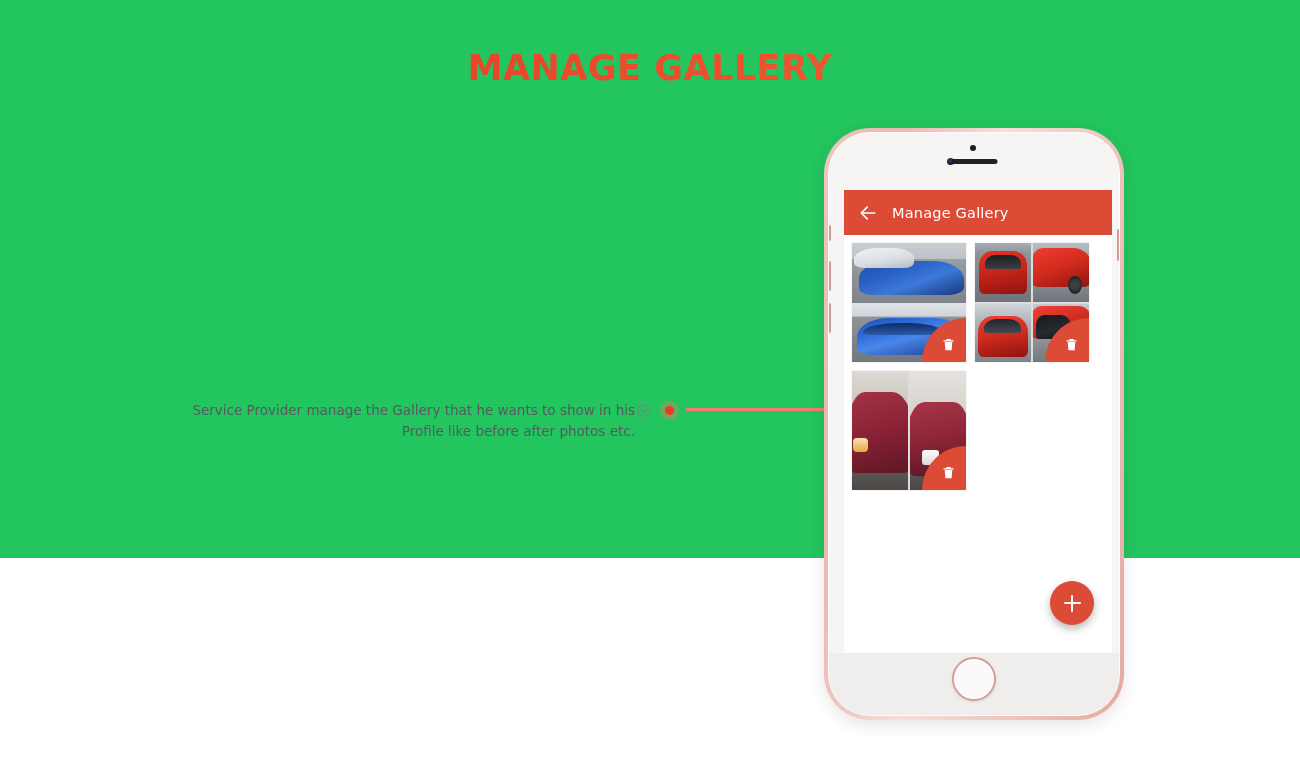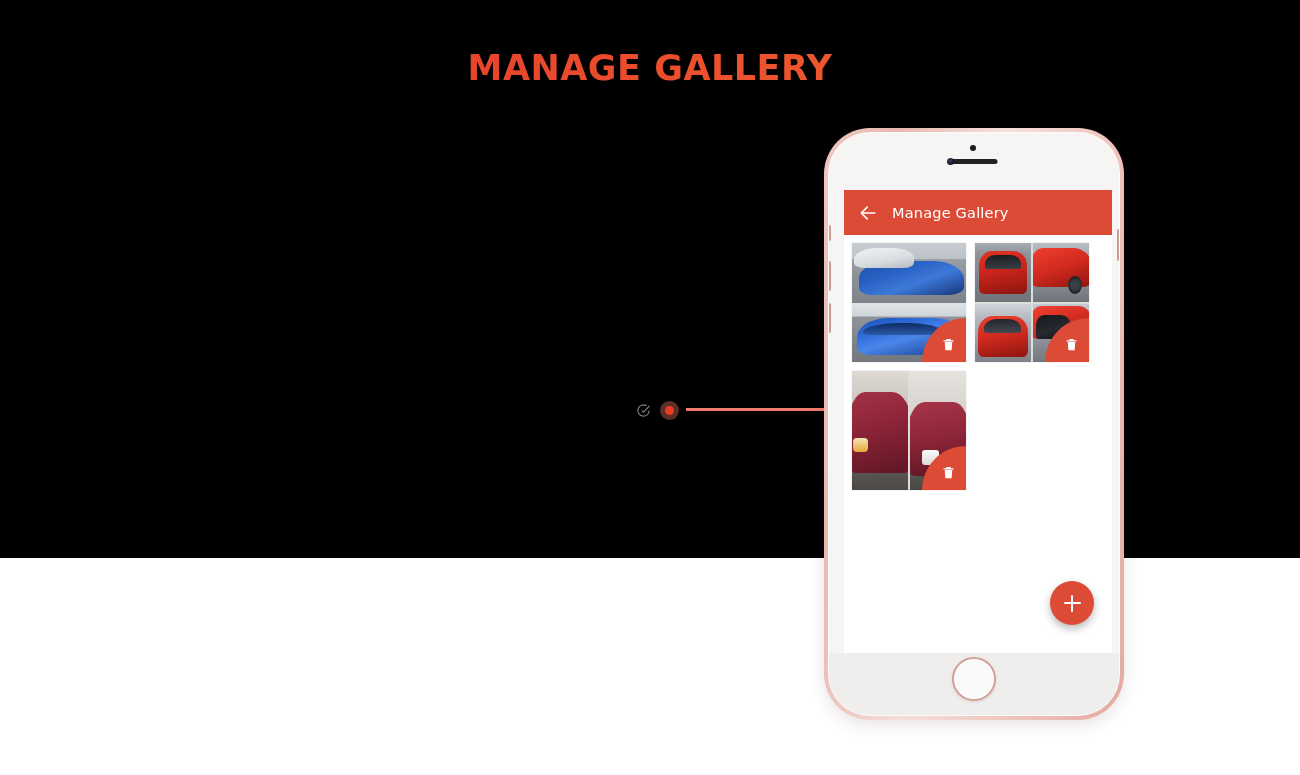--- a/index.html
+++ b/index.html
@@ -2,21 +2,21 @@
 <html><head>
 <meta charset="utf-8">
 <style>
   * { box-sizing: border-box; margin: 0; padding: 0; }
   html, body {
     width: 1300px; height: 775px;
     background: #ffffff;
     font-family: "Liberation Sans", sans-serif;
     overflow: hidden;
   }
-  #stage { position: relative; width: 1300px; height: 558px; background:#000000; }
+  #stage { position: relative; width: 1300px; height: 558px; background:#22c55e; }
 
   
   .page-title {
     position: absolute; left: 0; top: 48px; width: 1300px;
     text-align: center;
     font-size: 35px; font-weight: bold; letter-spacing: .5px;
     font-family: "DejaVu Sans", sans-serif;
     background: linear-gradient(95deg, #e23c28 0%, #e8442c 35%, #ee5a2e 70%, #f07030 100%);
     -webkit-background-clip: text; background-clip: text;
     -webkit-text-fill-color: transparent; color: #e8442c;
@@ -243,20 +243,21 @@
   .fab .plus::before { left:0; top:7px; width:17px; height:2.4px; }
   .fab .plus::after  { top:0; left:7px; height:17px; width:2.4px; }
 </style>
 </head>
 <body>
 
 <div id="stage">
 
   <h1 class="page-title">MANAGE GALLERY</h1>
 
+  <div class="annotation">Service Provider manage the Gallery that he wants to show in his Profile like before after photos etc.</div>
 
   <span class="anno-check">
     <svg viewBox="0 0 24 24" width="15" height="15" fill="none" stroke="#7d8386" stroke-width="1.8">
       <path d="M21 12a9 9 0 1 1-4.2-7.6"></path>
       <polyline points="9.2,11.8 12,14.6 21.5,4.6"></polyline>
     </svg>
   </span>
 
   <span class="anno-dot"></span>
   <span class="anno-line"></span>

